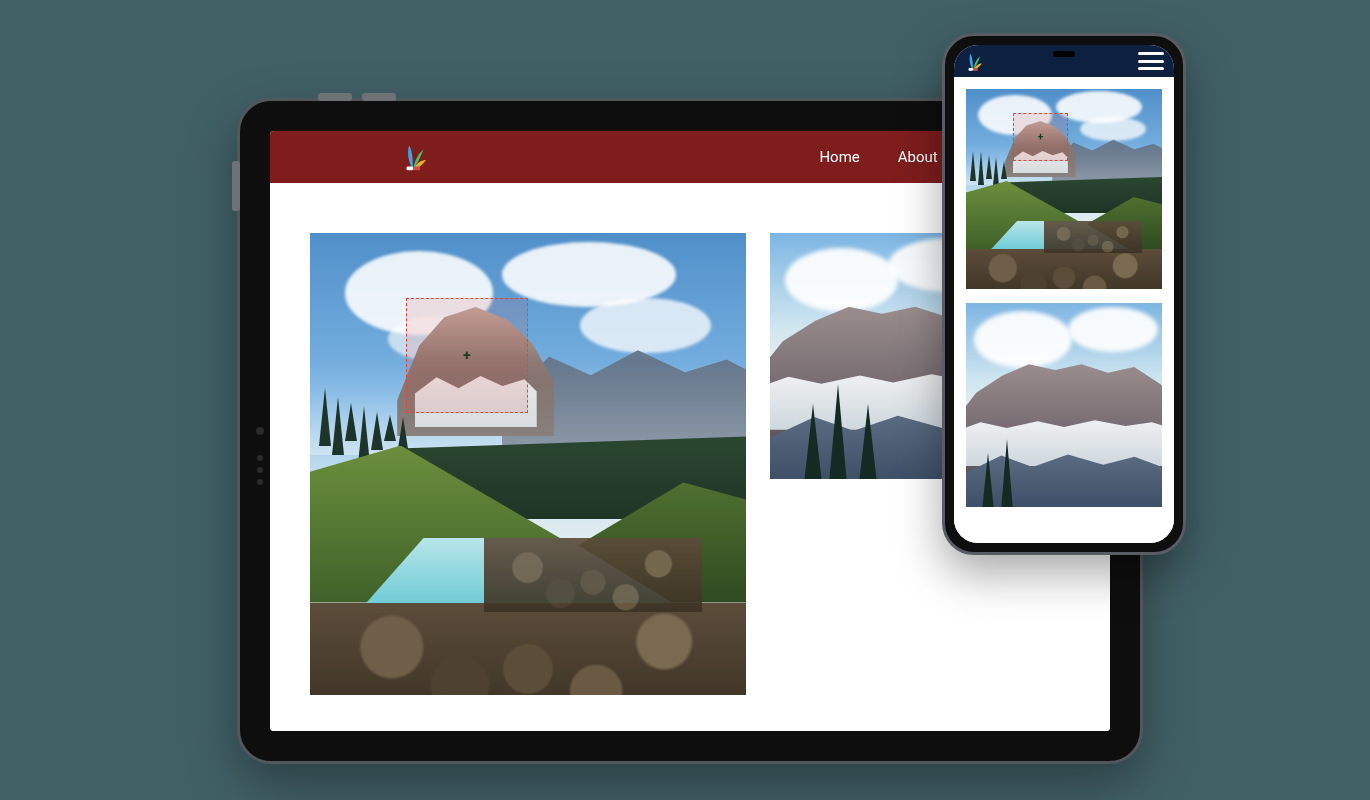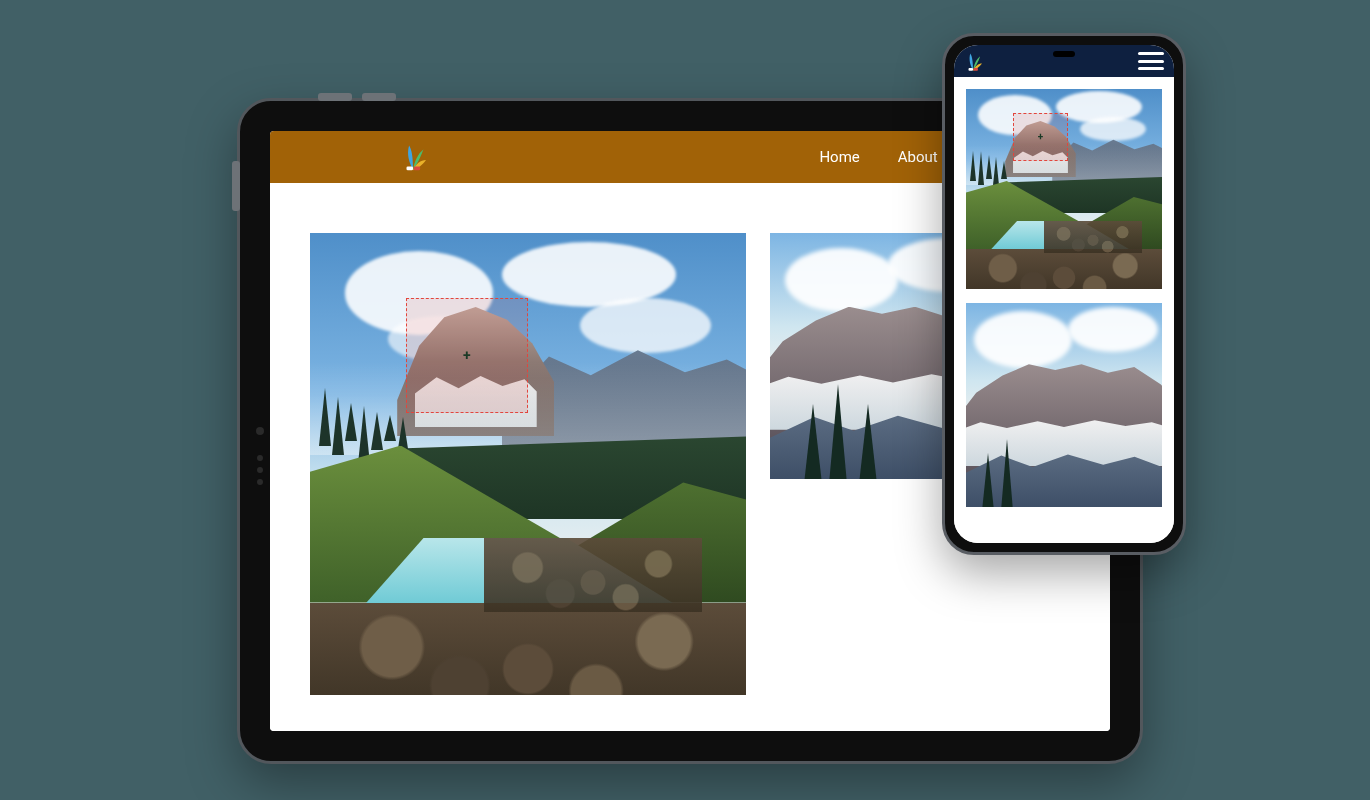--- a/index.html
+++ b/index.html
@@ -44,21 +44,21 @@
   .tablet-screen{
     position:absolute; left:30px; right:30px; top:30px; bottom:30px;
     background:#fff;
     border-radius:4px;
     overflow:hidden;
   }
 
   
   .tab-header{
     height:52px;
-    background:#a16207;
+    background:#7f1d1d;
     display:flex;
     align-items:center;
     color:#fff;
     padding:0 28px 0 120px;
     gap:38px;
     font-size:15px;
   }
   .brand{
     position:absolute;
     left:130px;

